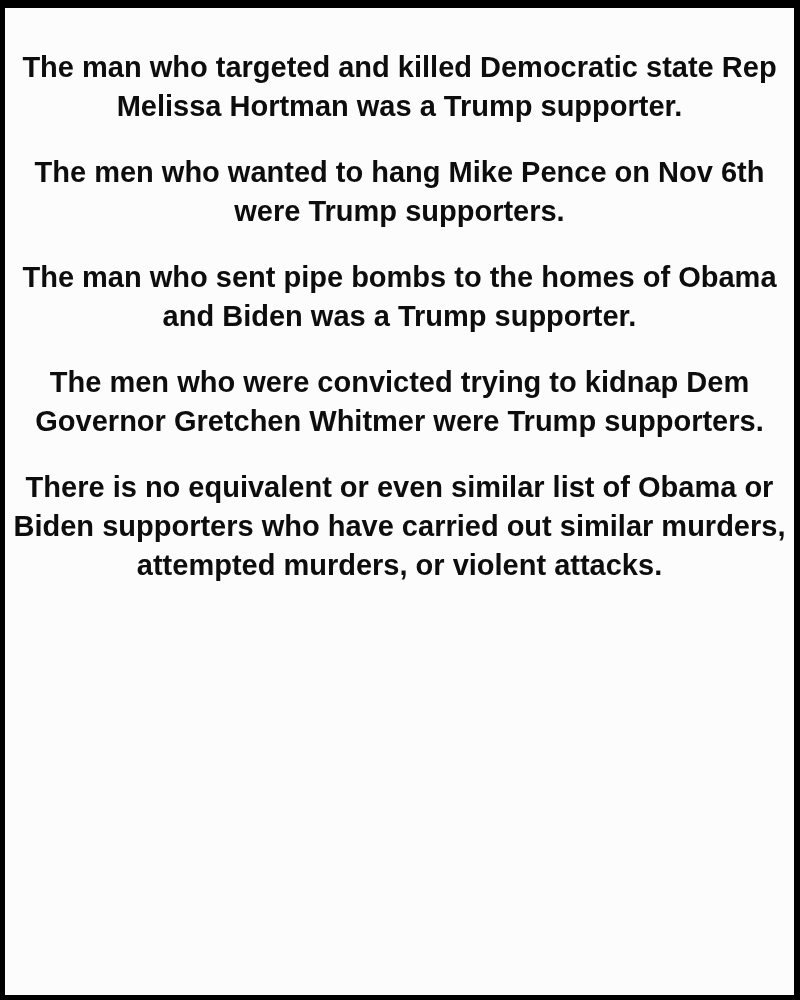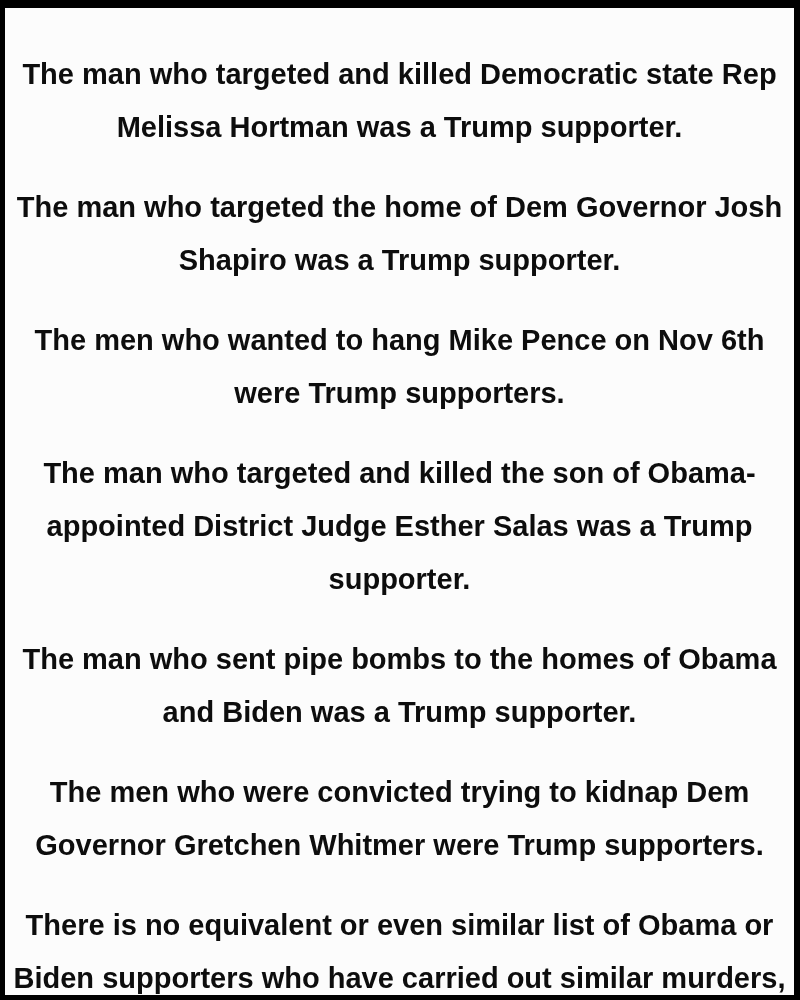--- a/index.html
+++ b/index.html
@@ -24,35 +24,33 @@
     border-bottom: 5px solid #000000;
     padding: 40px 8px 30px 8px;
   }
   .statements {
     width: 100%;
   }
   .statement {
     color: #0d0d0d;
     font-size: 29px;
     font-weight: bold;
-    line-height: 53px;
+    line-height: 39px;
     text-align: center;
     margin-bottom: 27px;
     letter-spacing: 0px;
   }
   .statement:last-child {
     margin-bottom: 16px;
   }
 </style>
 </head>
 <body>
 
 <div class="frame">
   <div class="statements">
     <p class="statement">The man who targeted and killed Democratic state Rep Melissa Hortman was a Trump supporter.</p>
-    <p class="statement">The man who targeted the home of Dem Governor Josh Shapiro was a Trump supporter.</p>
     <p class="statement">The men who wanted to hang Mike Pence on Nov 6th were Trump supporters.</p>
-    <p class="statement">The man who targeted and killed the son of Obama-appointed District Judge Esther Salas was a Trump supporter.</p>
     <p class="statement">The man who sent pipe bombs to the homes of Obama and Biden was a Trump supporter.</p>
     <p class="statement">The men who were convicted trying to kidnap Dem Governor Gretchen Whitmer were Trump supporters.</p>
     <p class="statement">There is no equivalent or even similar list of Obama or Biden supporters who have carried out similar murders, attempted murders, or violent attacks.</p>
   </div>
 </div>
 
 </body></html>

